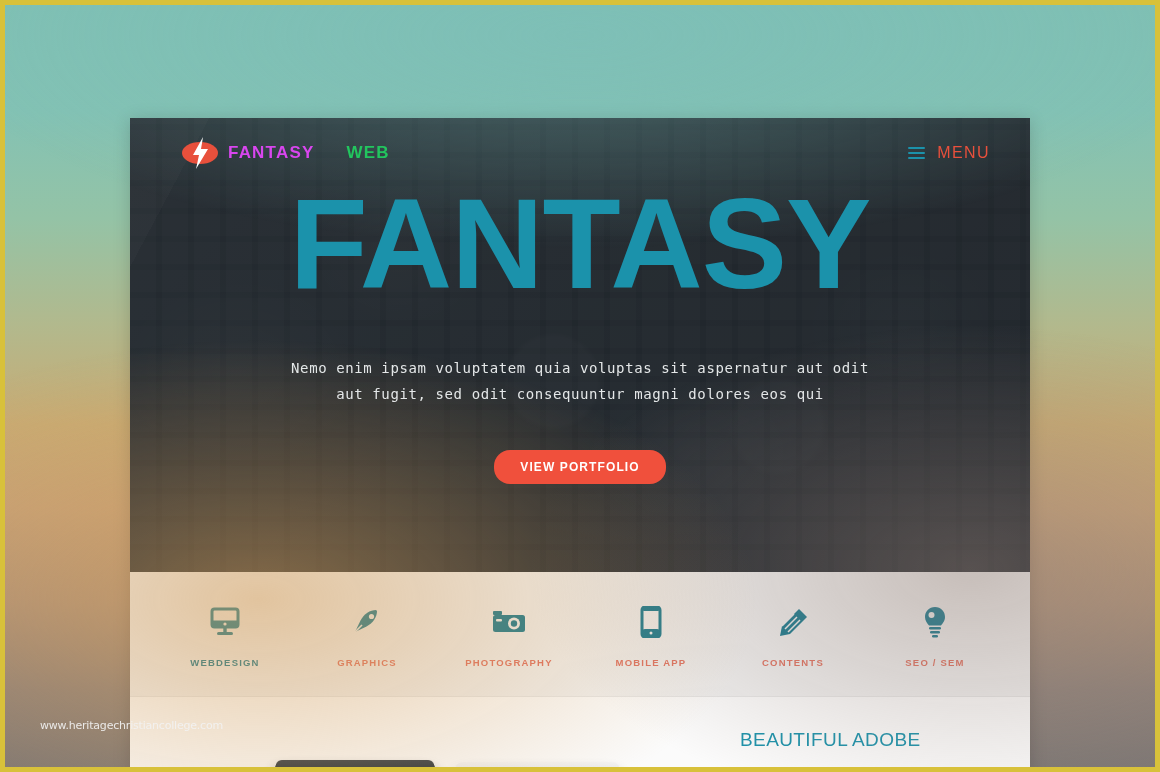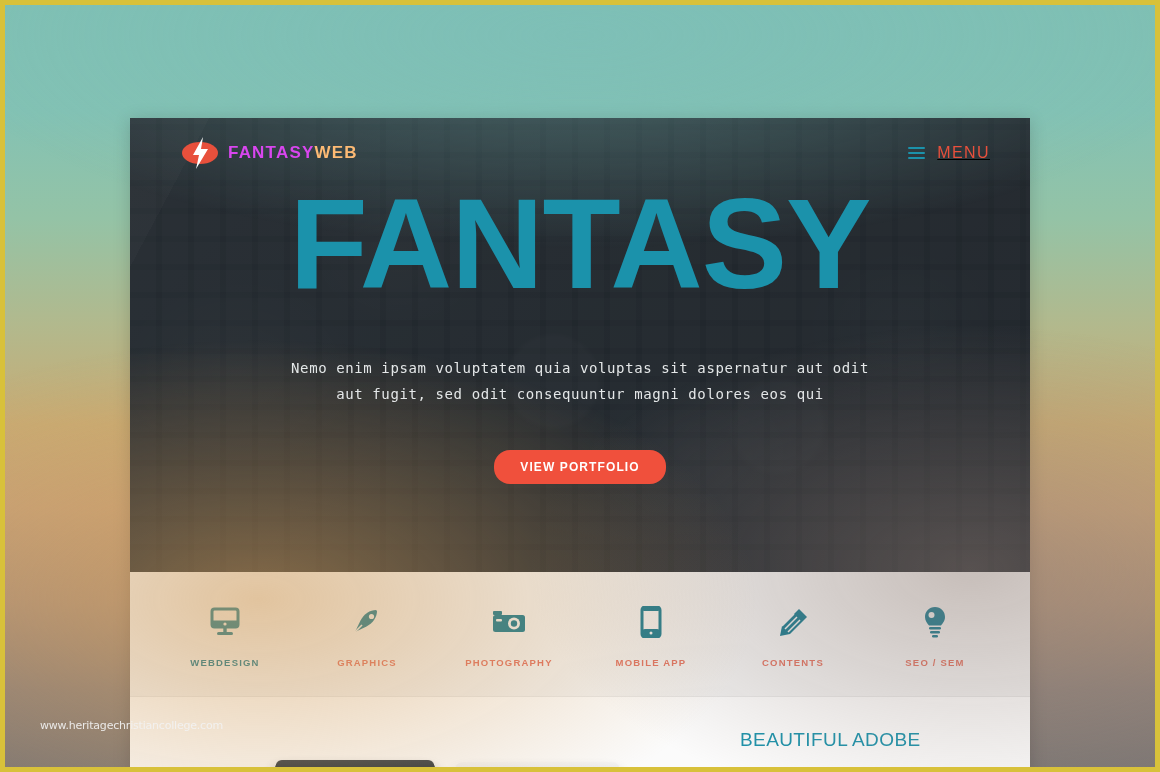--- a/index.html
+++ b/index.html
@@ -114,23 +114,23 @@
     display: inline-block;
   }
   .bolt-badge svg { position: absolute; left: 8px; top: -5px; }
 
   .brand-name {
     font-size: 17px;
     letter-spacing: 1.2px;
     font-weight: 600;
   }
   .brand-fantasy { color: #d946ef; }
-  .brand-web { color: #fdba74; }
-
-  .menu-wrap { display: flex; align-items: center; gap: 12px; cursor: pointer; text-decoration: underline; }
+  .brand-web { color: #22c55e; margin-left: 32px; }
+
+  .menu-wrap { display: flex; align-items: center; gap: 12px; cursor: pointer; }
   .burger { display: flex; flex-direction: column; gap: 3px; }
   .burger span {
     display: block; width: 17px; height: 2px; background: #1b92ab; border-radius: 1px;
   }
   .menu-label {
     color: #e8503c;
     font-size: 16px;
     letter-spacing: 1.4px;
     font-weight: 500;
   }

